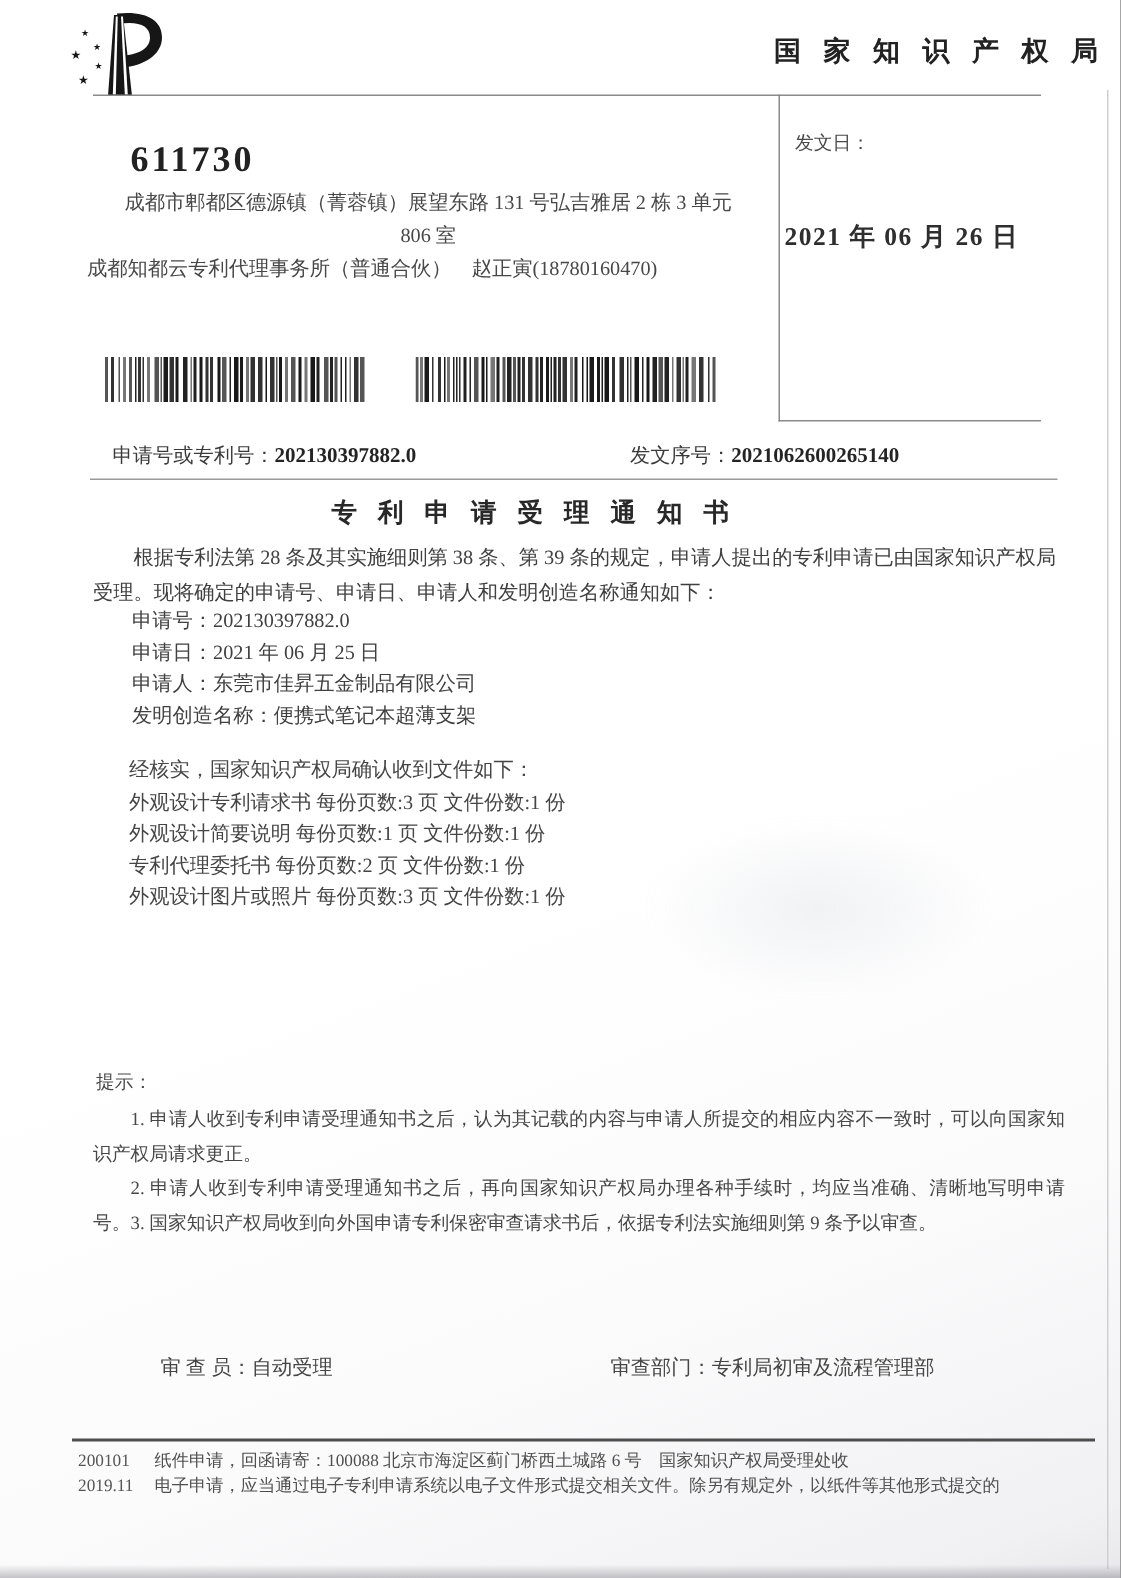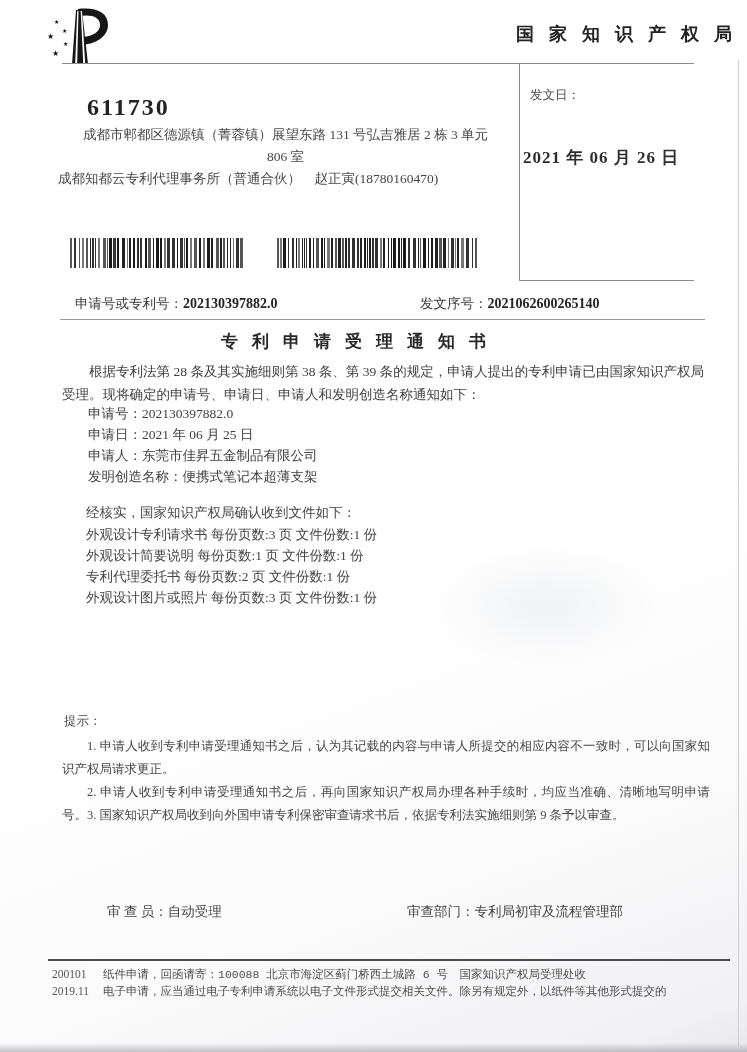--- a/index.html
+++ b/index.html
@@ -55,21 +55,21 @@
   .hint-label{left:64px;top:713px;font-size:12.5px;color:#4a4a4a;}
   .hint-p{left:62px;width:648px;font-size:12.5px;line-height:23px;text-indent:2em;
     text-align:justify;color:#474747;}
   
   .signoff{top:903px;font-size:13.5px;color:#454545;}
   .signoff-left{left:107px;}
   .signoff-right{left:363px;margin-left:44px;}
   
   .footer-rule{left:48px;top:959px;width:682px;height:2px;background:#4d4d4d;}
   .footer-codes{left:52px;top:966px;font-size:11.5px;line-height:17px;color:#555;}
-  .footer-text{left:103px;top:966px;width:618px;font-size:11.5px;line-height:17px;color:#4f4f4f;font-family:Liberation Mono, monospace;}
+  .footer-text{left:103px;top:966px;width:618px;font-size:11.5px;line-height:17px;color:#4f4f4f;}
   .footer-text .cont{padding-left:17px;}
   
   .smudge{left:430px;top:545px;width:230px;height:120px;
     background:radial-gradient(ellipse at center,rgba(190,195,205,0.20),rgba(190,195,205,0) 70%);
     filter:blur(4px);}
   .bottom-edge{left:0;bottom:0;width:747px;height:9px;
     background:linear-gradient(to bottom,rgba(110,110,118,0),rgba(105,105,115,0.38));}
 </style>
 </head>
 <body>

